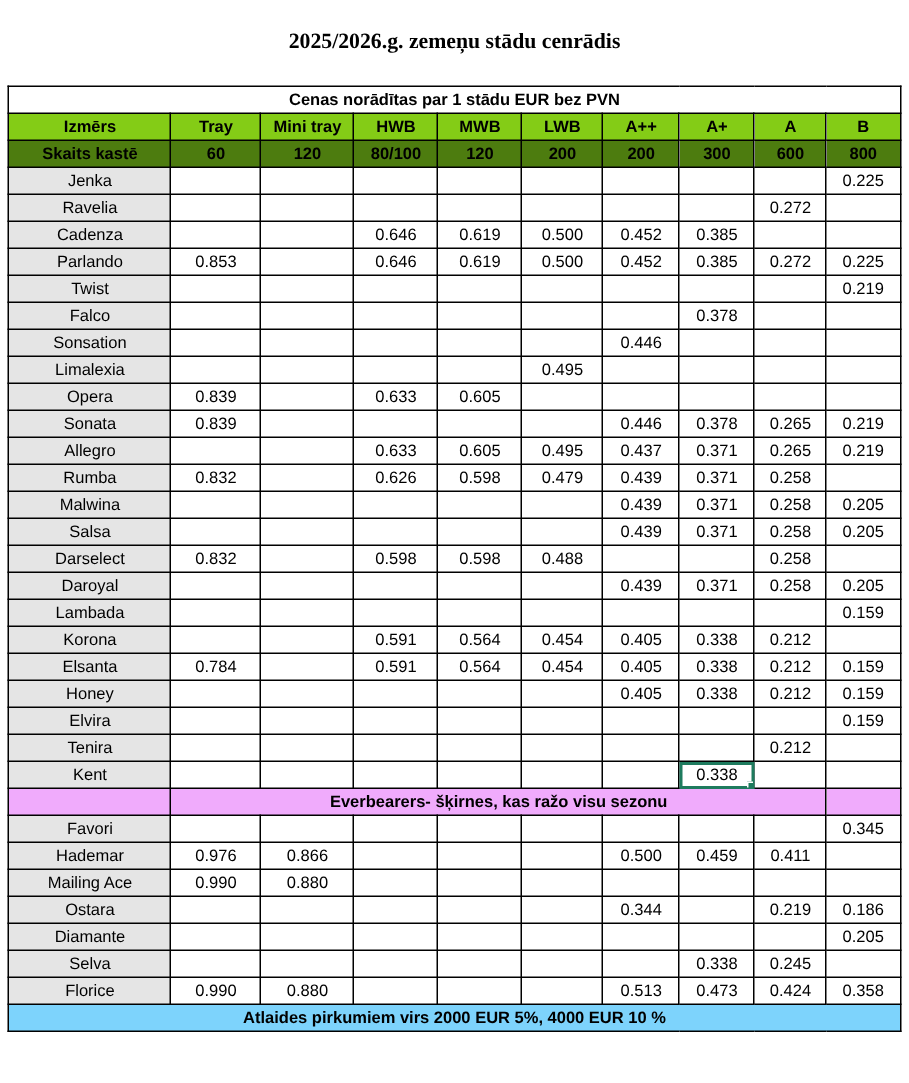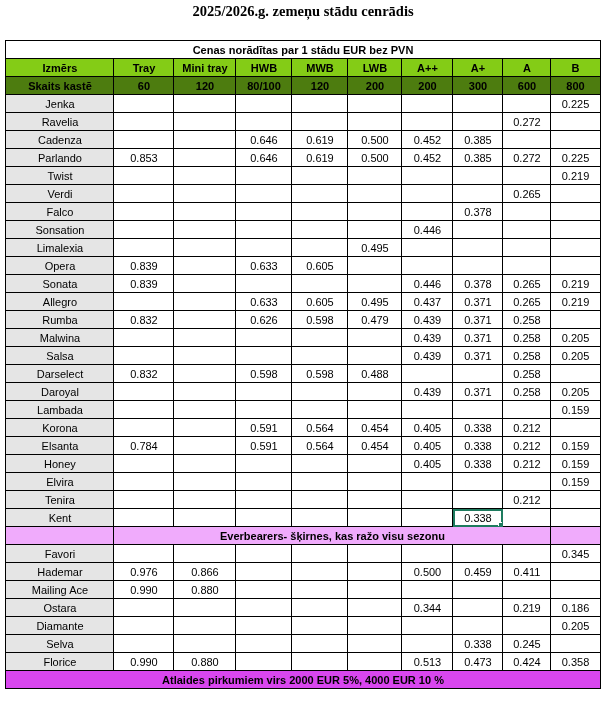--- a/index.html
+++ b/index.html
@@ -17,21 +17,21 @@
     width: 606px;
     height: 722px;
     position: relative;
     background: #ffffff;
   }
   .title {
     text-align: center;
     font-size: 14.5px;
     font-weight: bold;
     color: #000000;
-    padding-top: 3px;
+    padding-top: 20px;
     padding-bottom: 4px;
     letter-spacing: 0px;
     font-family: "Liberation Serif", serif;
   }
   table.price {
     border-collapse: collapse;
     margin: 16px auto;
     width: 594px;
     table-layout: fixed;
   }
@@ -77,21 +77,21 @@
   .ever td.spanner {
     border-left: 1px solid #000000;
     border-right: 1px solid #000000;
   }
   .footer-row td {
     text-align: center;
     font-weight: bold;
     color: #ff0000;
     font-size: 11.5px;
     height: 22px;
-    background: #d946ef;
+    background: #7dd3fc;
   }
   .sel {
     outline: 2px solid #1e7b5e;
     outline-offset: -2px;
     position: relative;
   }
   .sel::after {
     content: "";
     position: absolute;
     right: -3px;
@@ -216,32 +216,20 @@
           <td></td>
           <td></td>
           <td></td>
           <td></td>
           <td></td>
           <td></td>
           <td></td>
           <td>0.219</td>
         </tr>
         <tr>
-          <td class="namecell">Verdi</td>
-          <td></td>
-          <td></td>
-          <td></td>
-          <td></td>
-          <td></td>
-          <td></td>
-          <td></td>
-          <td>0.265</td>
-          <td></td>
-        </tr>
-        <tr>
           <td class="namecell">Falco</td>
           <td></td>
           <td></td>
           <td></td>
           <td></td>
           <td></td>
           <td></td>
           <td>0.378</td>
           <td></td>
           <td></td>

